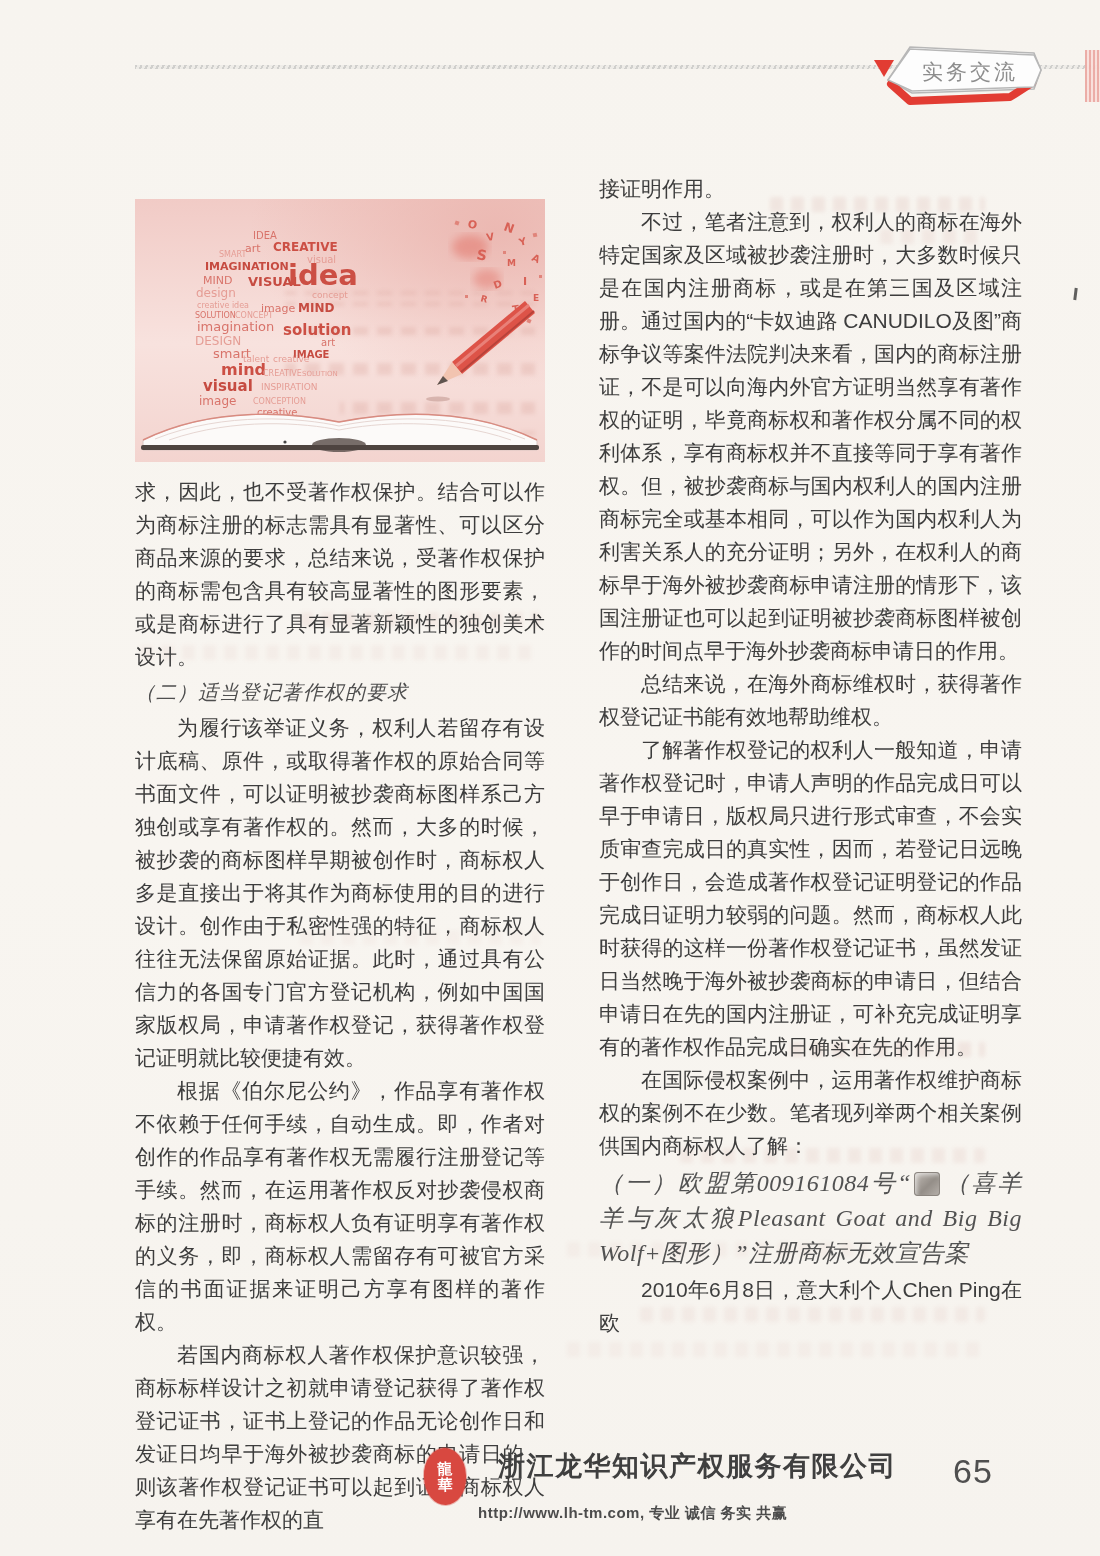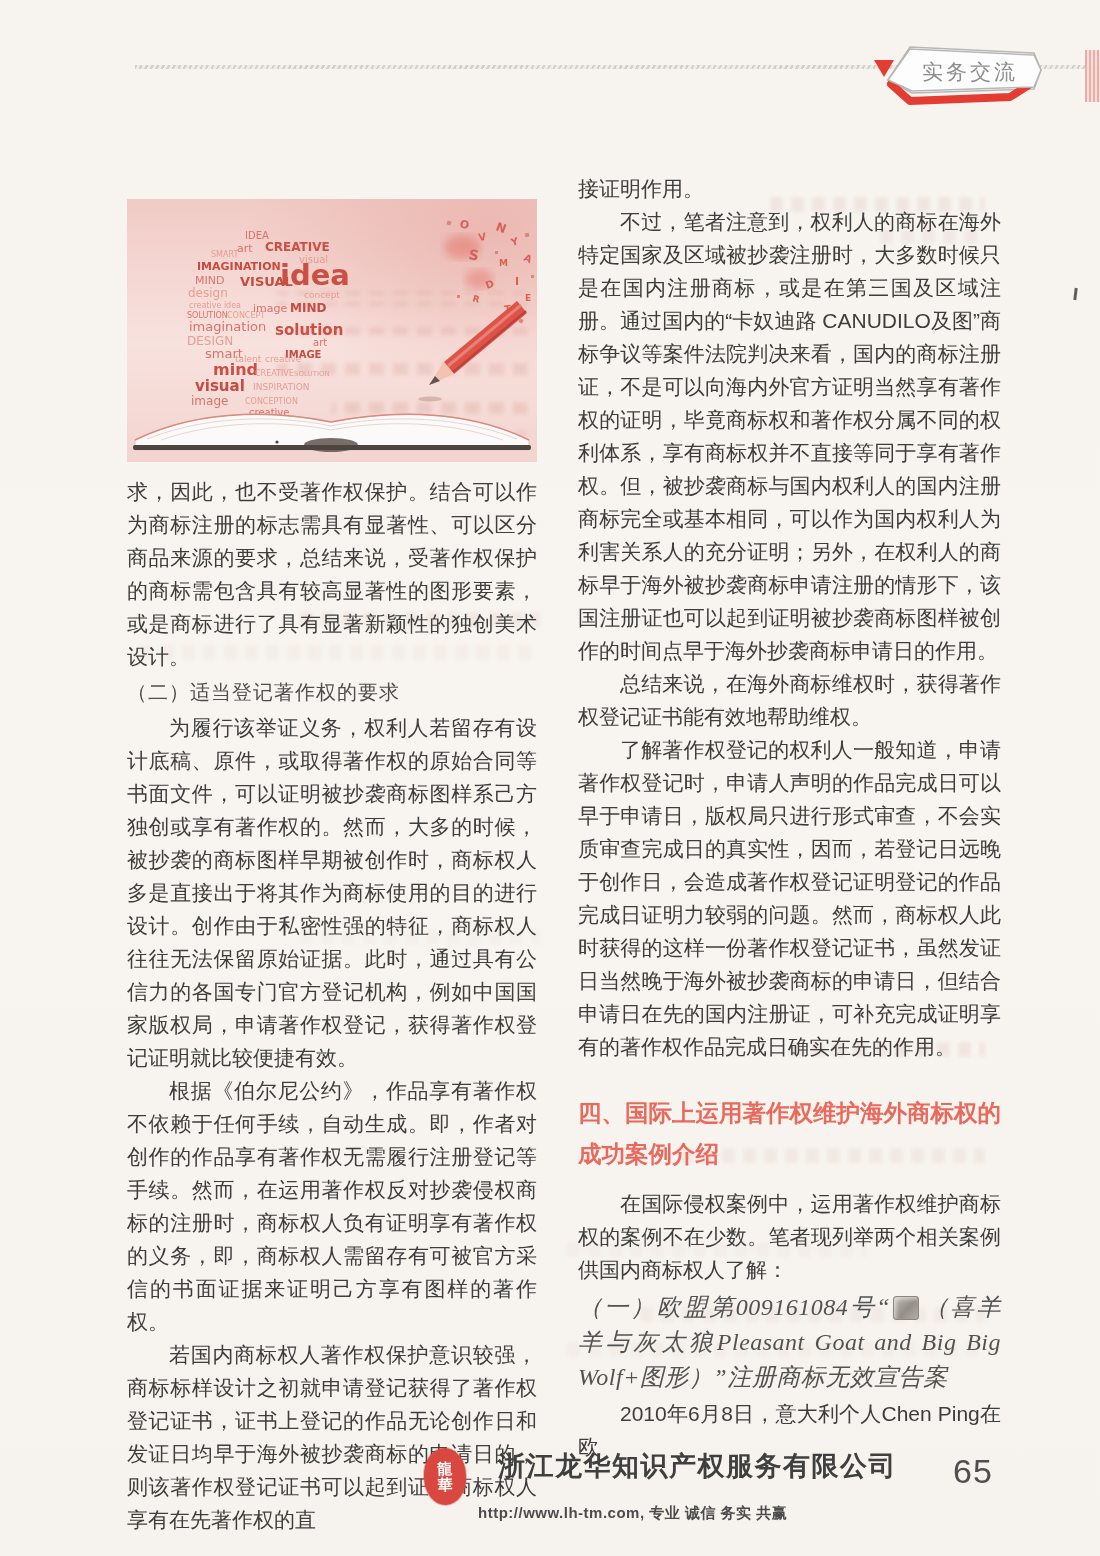--- a/index.html
+++ b/index.html
@@ -17,28 +17,28 @@
   }
   .badge-wrap{position:absolute; left:858px; top:38px; width:200px; height:76px; z-index:3;}
   .edge-stripes{
     position:absolute; right:0; top:50px; width:15px; height:52px; z-index:2;
     background:repeating-linear-gradient(90deg,#eba9a3 0 2px,#f9dfdb 2px 4px);
     opacity:.95;
   }
   .edge-tick{position:absolute; left:1074px; top:288px; width:3px; height:12px; background:#3a3a3a; transform:rotate(7deg); opacity:.8;}
 
   .col{position:absolute; text-align:justify;}
-  .col-left{left:127px; top:199px; width:410px;}
-  .col-right{left:578px; top:172px; width:423px;}
+  .col-left{left:135px; top:199px; width:410px;}
+  .col-right{left:599px; top:172px; width:423px;}
   .body-p{margin:0; font-size:21px; line-height:33px; text-align:justify; text-justify:inter-ideograph; word-break:break-all;}
   .ind{text-indent:2em;}
   .col-left .body-p.cont{margin-top:13px;}
   .subhead{
     margin:3px 0 2px; font-size:20px; line-height:33px; color:#4e4e4e;
-    font-family:"Liberation Serif","DejaVu Serif",serif; letter-spacing:1px;
+    font-family:"Liberation Serif","DejaVu Serif",serif; font-style:italic; letter-spacing:1px;
   }
   .section-heading{
     margin:30px 0 12px; font-size:23.5px; line-height:41px; font-weight:600;
     color:#e9695d; text-align:left;
   }
   .case-title{
     margin:4px 0 2px; font-size:24px; line-height:35px; color:#525252;
     font-family:"Liberation Serif","DejaVu Serif",serif; font-style:italic; letter-spacing:.5px;
     text-align:justify;
   }
@@ -224,21 +224,20 @@
     <p class="body-p ind">为履行该举证义务，权利人若留存有设计底稿、原件，或取得著作权的原始合同等书面文件，可以证明被抄袭商标图样系己方独创或享有著作权的。然而，大多的时候，被抄袭的商标图样早期被创作时，商标权人多是直接出于将其作为商标使用的目的进行设计。创作由于私密性强的特征，商标权人往往无法保留原始证据。此时，通过具有公信力的各国专门官方登记机构，例如中国国家版权局，申请著作权登记，获得著作权登记证明就比较便捷有效。</p>
     <p class="body-p ind">根据《伯尔尼公约》，作品享有著作权不依赖于任何手续，自动生成。即，作者对创作的作品享有著作权无需履行注册登记等手续。然而，在运用著作权反对抄袭侵权商标的注册时，商标权人负有证明享有著作权的义务，即，商标权人需留存有可被官方采信的书面证据来证明己方享有图样的著作权。</p>
     <p class="body-p ind">若国内商标权人著作权保护意识较强，商标标样设计之初就申请登记获得了著作权登记证书，证书上登记的作品无论创作日和发证日均早于海外被抄袭商标的申请日的，则该著作权登记证书可以起到证明商标权人享有在先著作权的直</p>
   </div>
 
   <div class="col col-right">
     <p class="body-p">接证明作用。</p>
     <p class="body-p ind">不过，笔者注意到，权利人的商标在海外特定国家及区域被抄袭注册时，大多数时候只是在国内注册商标，或是在第三国及区域注册。通过国内的“卡奴迪路 CANUDILO及图”商标争议等案件法院判决来看，国内的商标注册证，不是可以向海内外官方证明当然享有著作权的证明，毕竟商标权和著作权分属不同的权利体系，享有商标权并不直接等同于享有著作权。但，被抄袭商标与国内权利人的国内注册商标完全或基本相同，可以作为国内权利人为利害关系人的充分证明；另外，在权利人的商标早于海外被抄袭商标申请注册的情形下，该国注册证也可以起到证明被抄袭商标图样被创作的时间点早于海外抄袭商标申请日的作用。</p>
     <p class="body-p ind">总结来说，在海外商标维权时，获得著作权登记证书能有效地帮助维权。</p>
     <p class="body-p ind">了解著作权登记的权利人一般知道，申请著作权登记时，申请人声明的作品完成日可以早于申请日，版权局只进行形式审查，不会实质审查完成日的真实性，因而，若登记日远晚于创作日，会造成著作权登记证明登记的作品完成日证明力较弱的问题。然而，商标权人此时获得的这样一份著作权登记证书，虽然发证日当然晚于海外被抄袭商标的申请日，但结合申请日在先的国内注册证，可补充完成证明享有的著作权作品完成日确实在先的作用。</p>
-    <p class="section-heading">四、国际上运用著作权维护海外商标权的成功案例介绍</p>
     <p class="body-p ind">在国际侵权案例中，运用著作权维护商标权的案例不在少数。笔者现列举两个相关案例供国内商标权人了解：</p>
     <p class="case-title"><span>（一）欧盟第009161084号“</span><span class="tm-img"></span><span>（喜羊羊与灰太狼Pleasant Goat and Big Big Wolf+图形）”注册商标无效宣告案</span></p>
     <p class="body-p ind">2010年6月8日，意大利个人Chen Ping在欧</p>
   </div>
 
   <div class="footer">
     <div class="seal">
       <span>龍</span>
       <span>華</span>
     </div>

